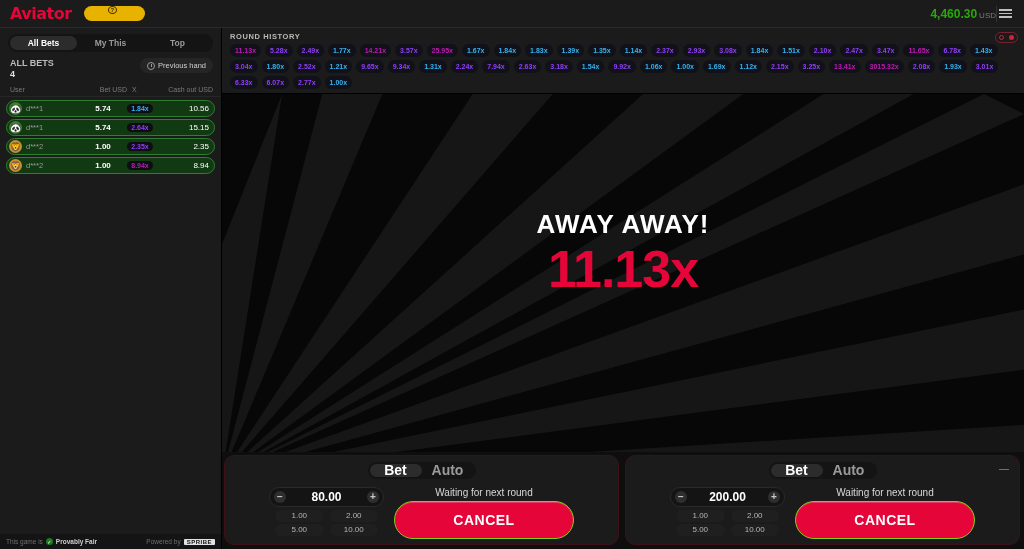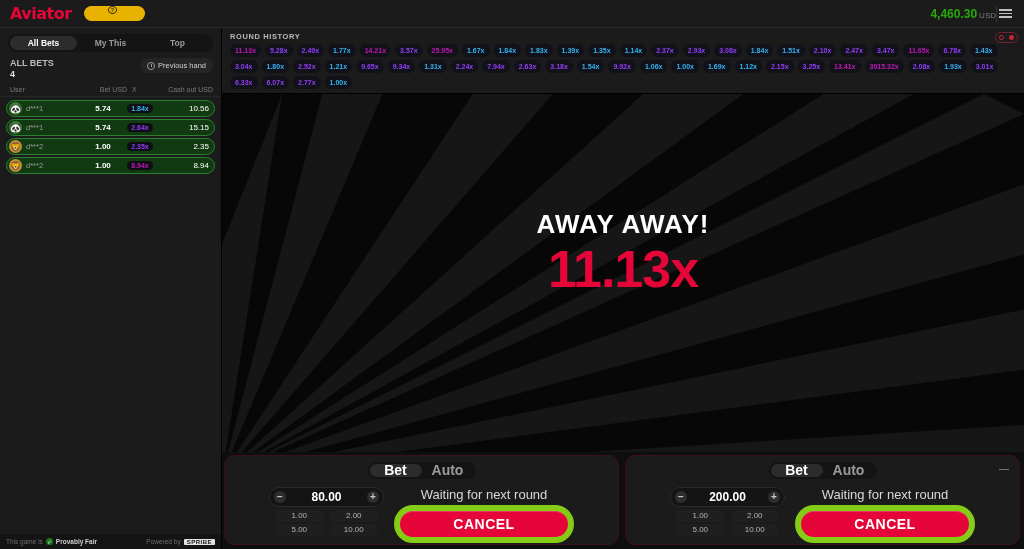--- a/index.html
+++ b/index.html
@@ -201,24 +201,24 @@
   .stake-val { flex: 1; text-align: center; color: #fff; font-size: 12px; font-weight: bold; }
   .quick-grid {
     display: grid; grid-template-columns: 1fr 1fr; gap: 2px 6px; margin-top: 3px;
     padding: 0 6px;
   }
   .quick {
     background: #1f1f1f; border-radius: 9px; text-align: center;
     font-size: 8px; color: #b5b5b5; line-height: 12px; cursor: pointer;
   }
   .action-col { width: 180px; text-align: center; }
-  .waiting { font-size: 13px; color: #d8d8d8; margin-bottom: 3px; }
+  .waiting { font-size: 10px; color: #d8d8d8; margin-bottom: 3px; }
   .cancel-btn {
     width: 100%; height: 38px; border-radius: 19px; background: #e50539;
-    border: 6px solid #84cc16; color: #fff; font-size: 14px; font-weight: bold;
+    border: 1px solid #84cc16; color: #fff; font-size: 14px; font-weight: bold;
     letter-spacing: 0.5px; cursor: pointer; font-family: "Liberation Sans", sans-serif;
     box-shadow: inset 0 1px 0 rgba(255,255,255,.2);
   }
 </style>
 </head>
 <body>
 
 <div class="app">
 
   <div class="topbar">

